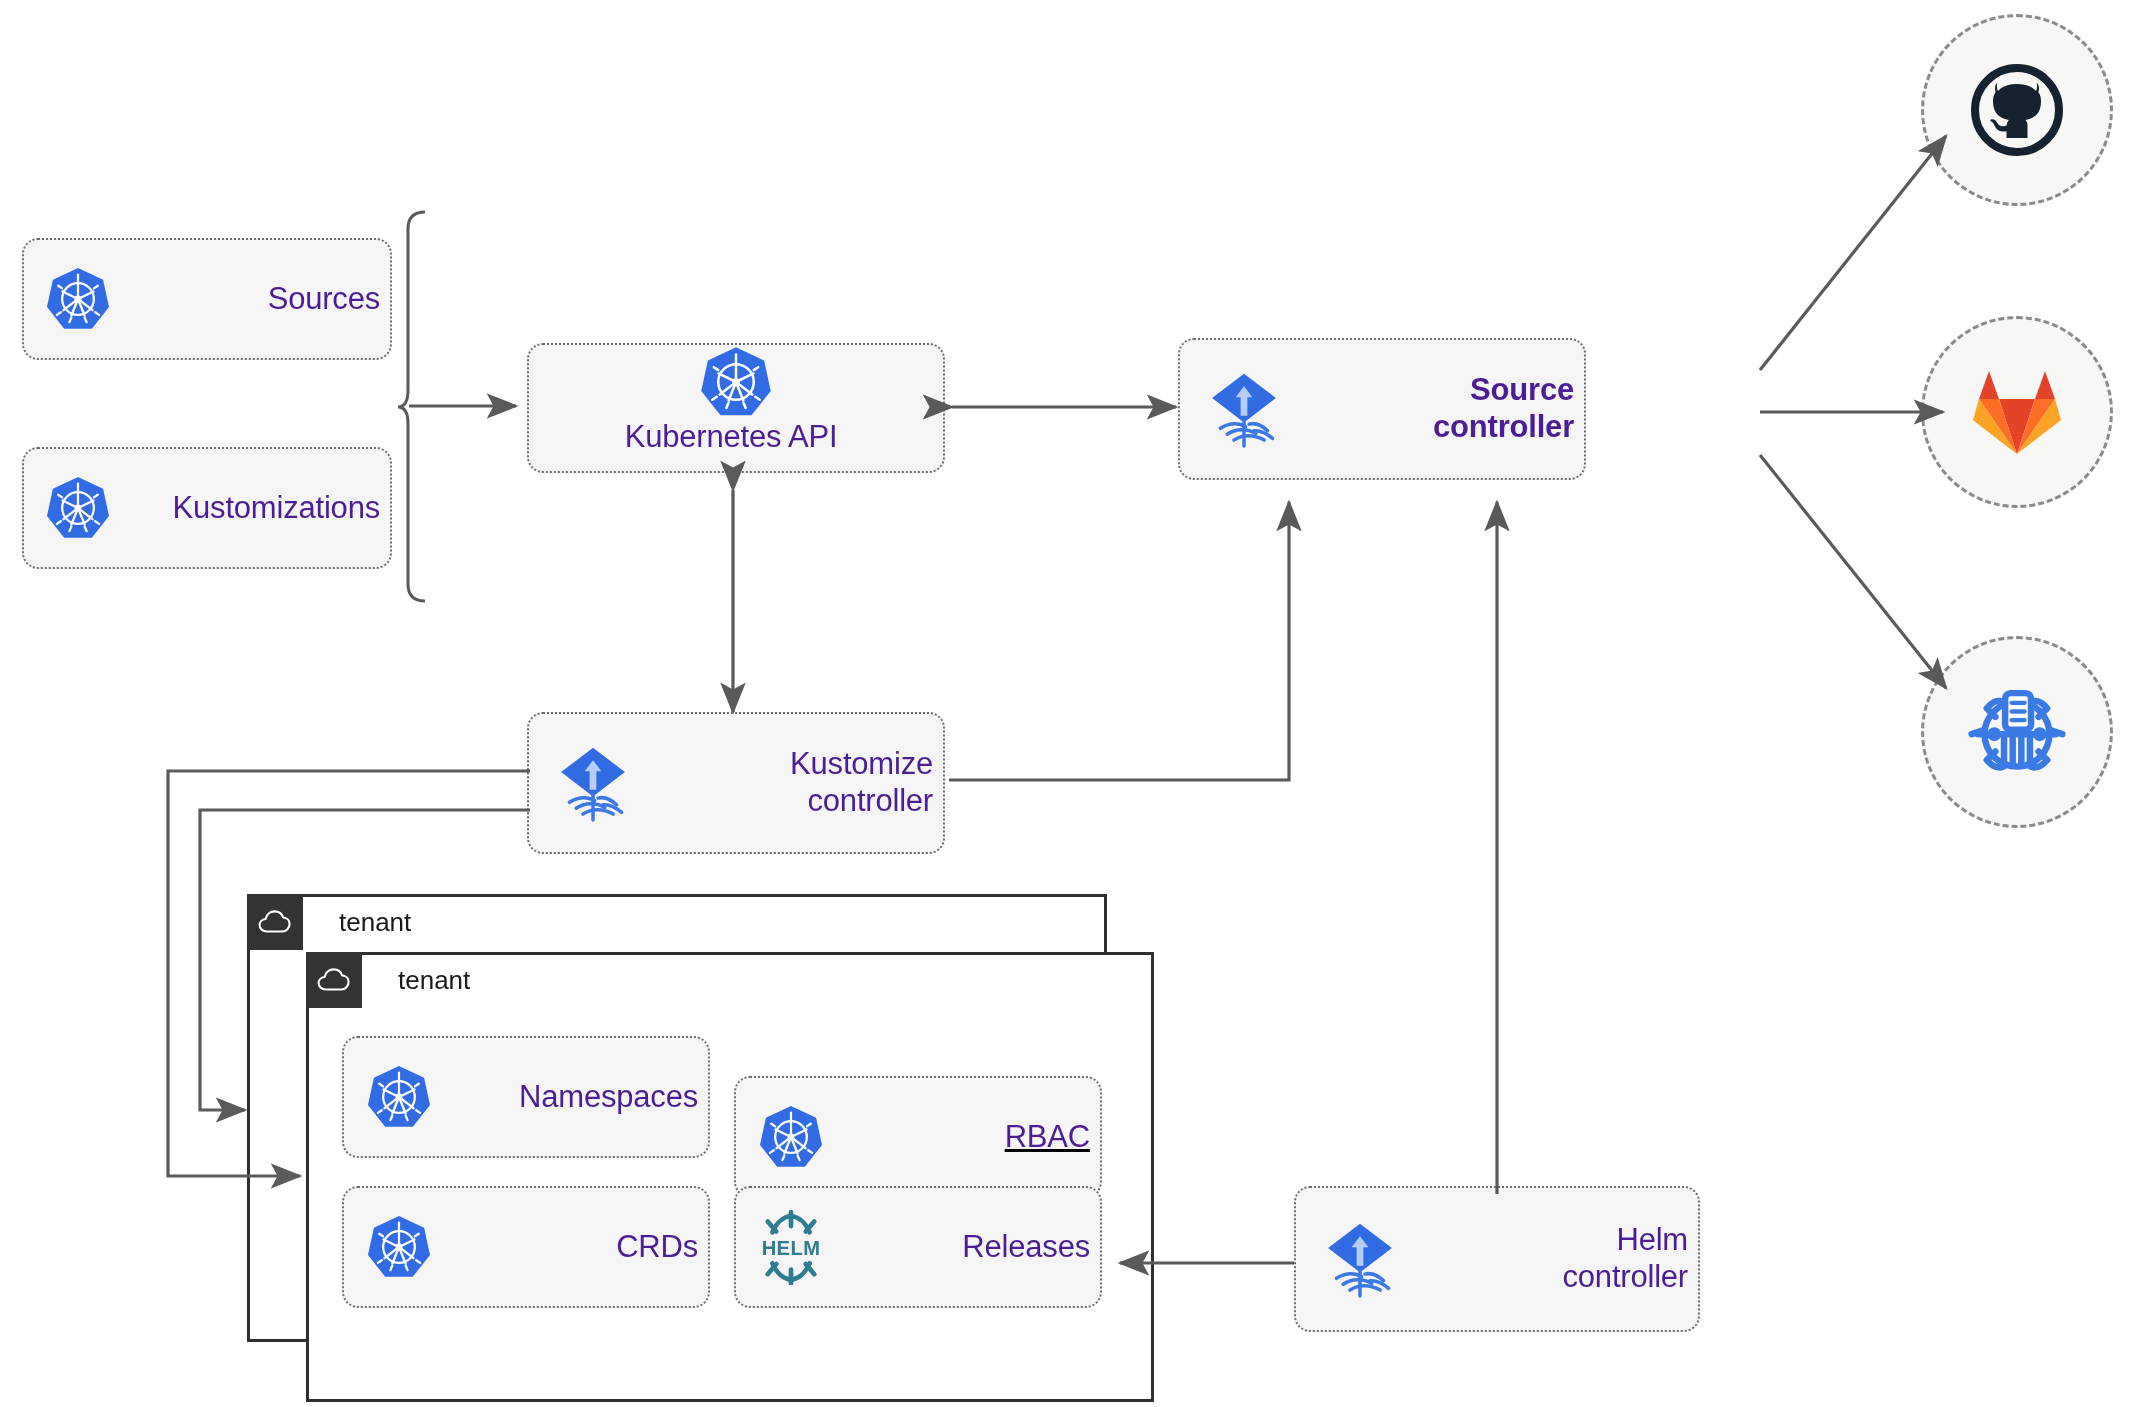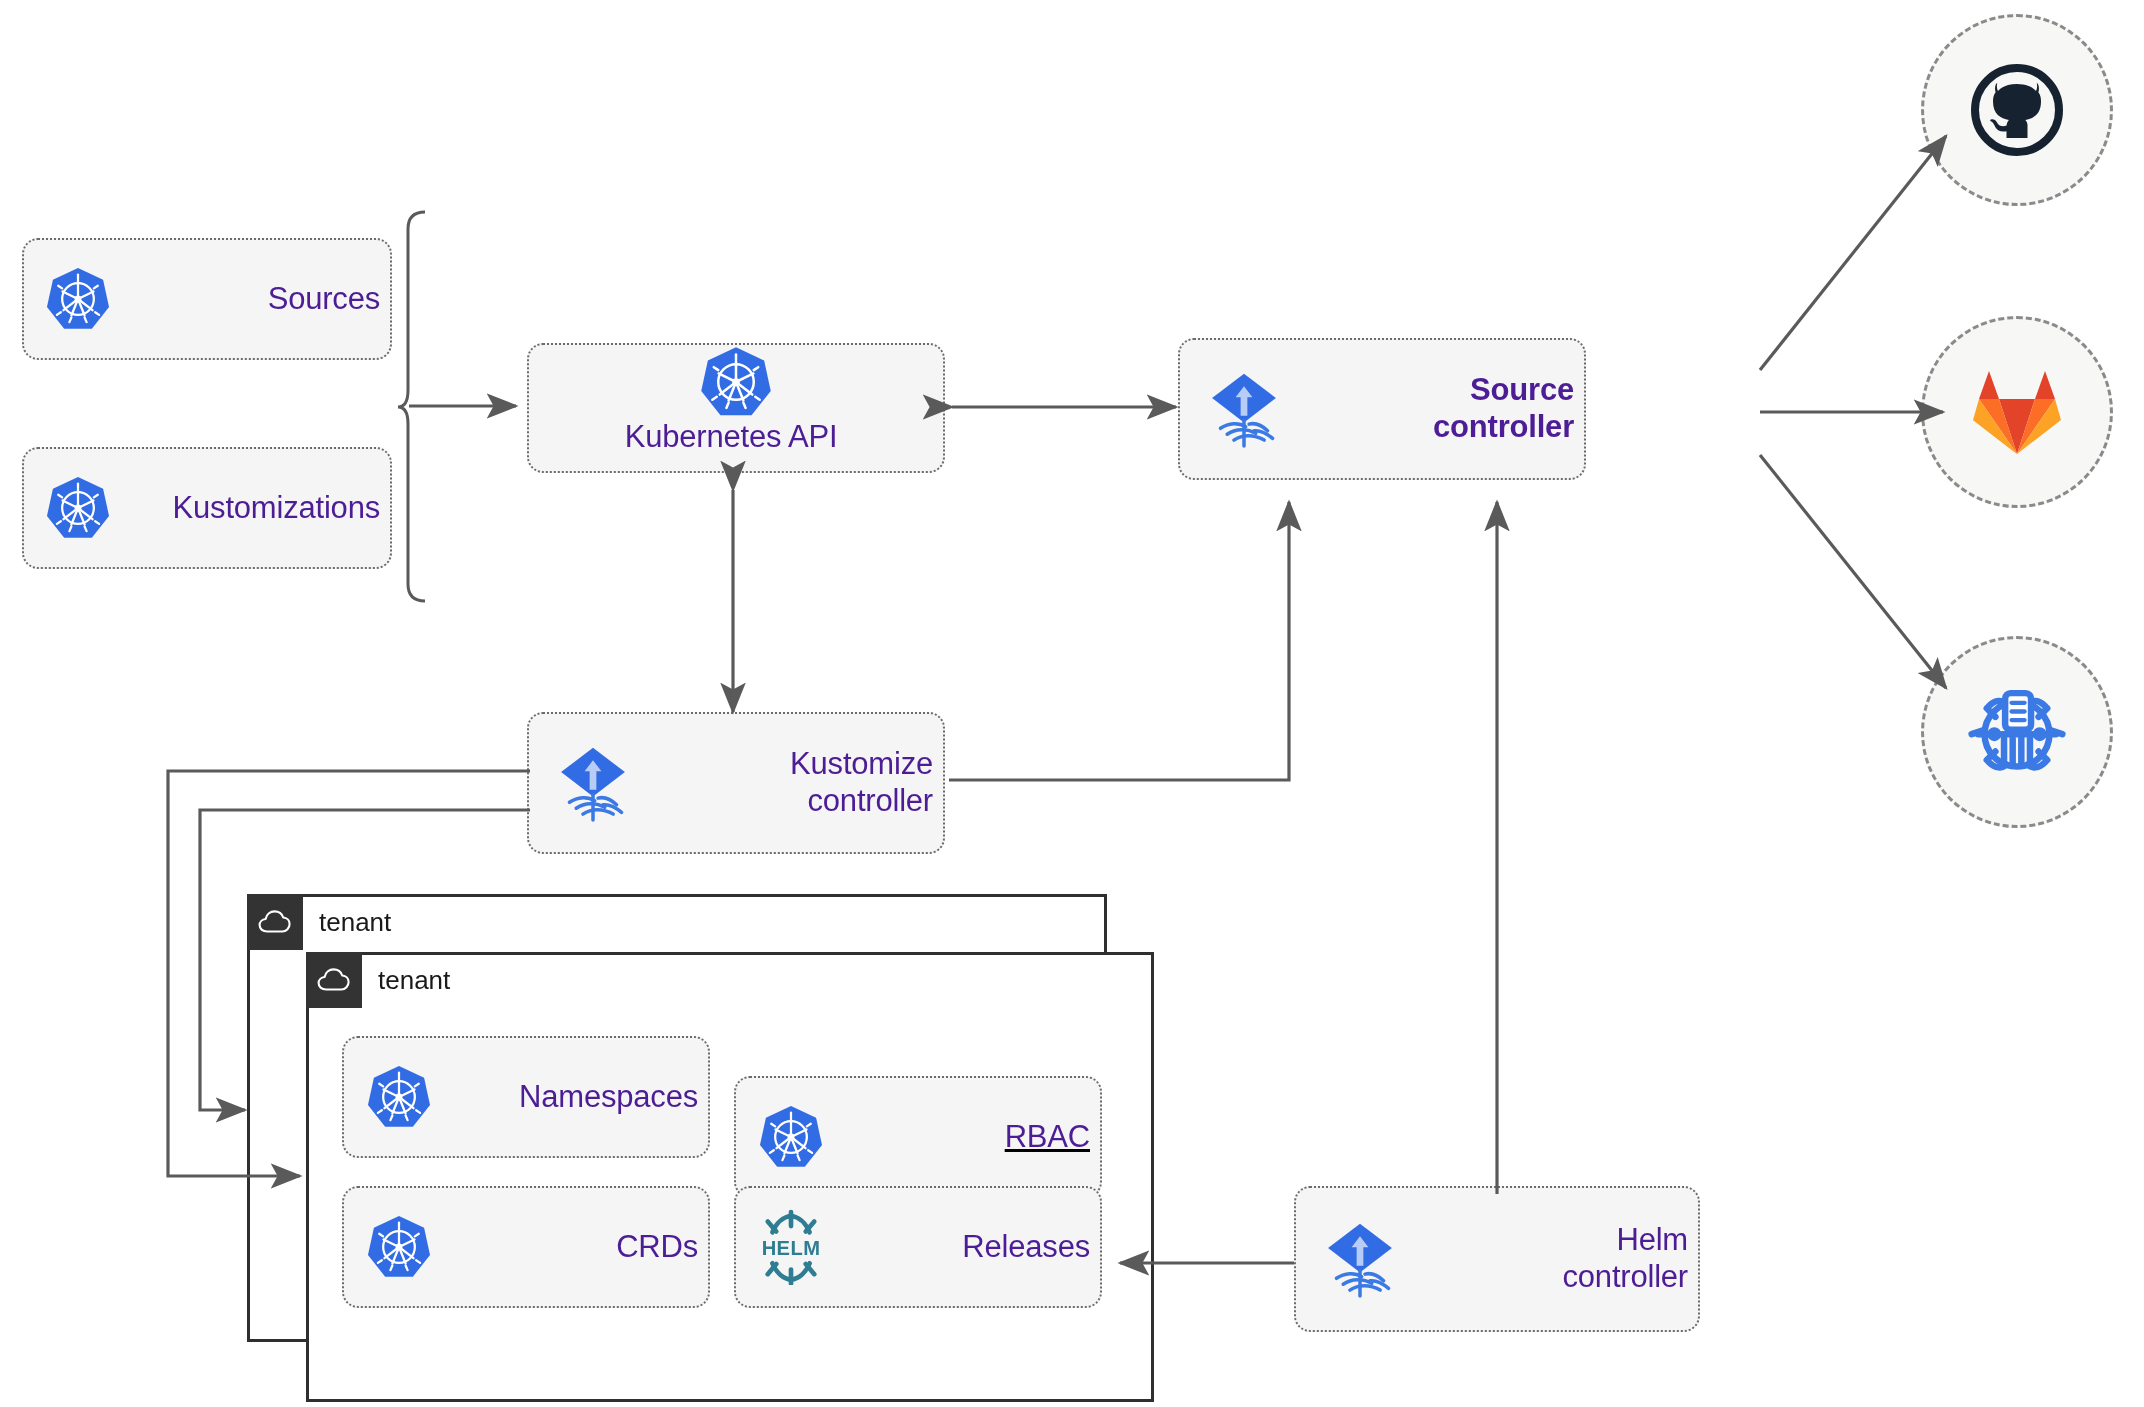--- a/index.html
+++ b/index.html
@@ -72,21 +72,21 @@
   }
   .tenant-badge{
     width:56px;height:56px;
     background:#333333;
     display:flex;align-items:center;justify-content:center;
     flex:0 0 auto;
   }
   .tenant-name{
     color:#1a1a1a;
     font-size:26px;
-    padding-left:16px;
+    padding-left:36px;
     white-space:nowrap;
   }
 
   
   #wires{
     position:absolute;
     left:0;top:0;
     width:2144px;height:1407px;
     z-index:8;
     pointer-events:none;

